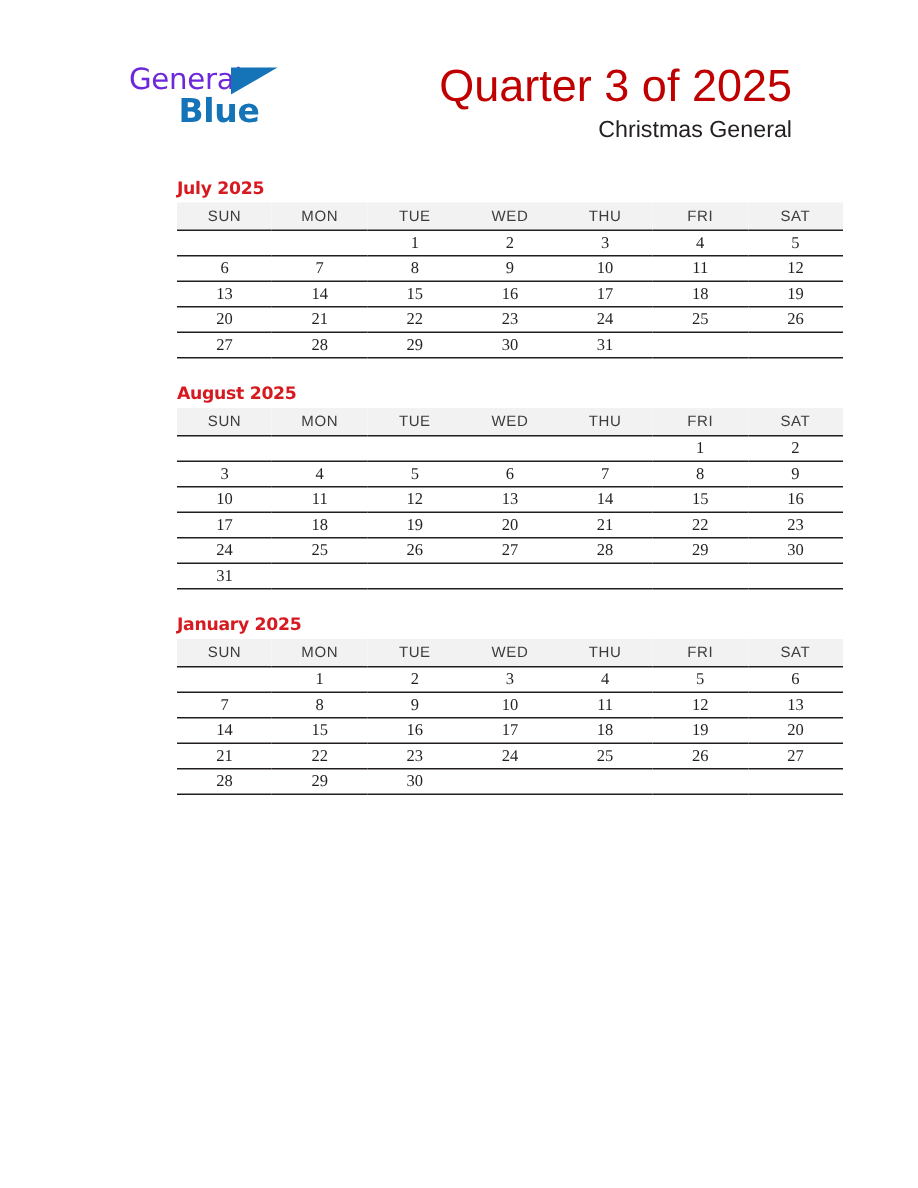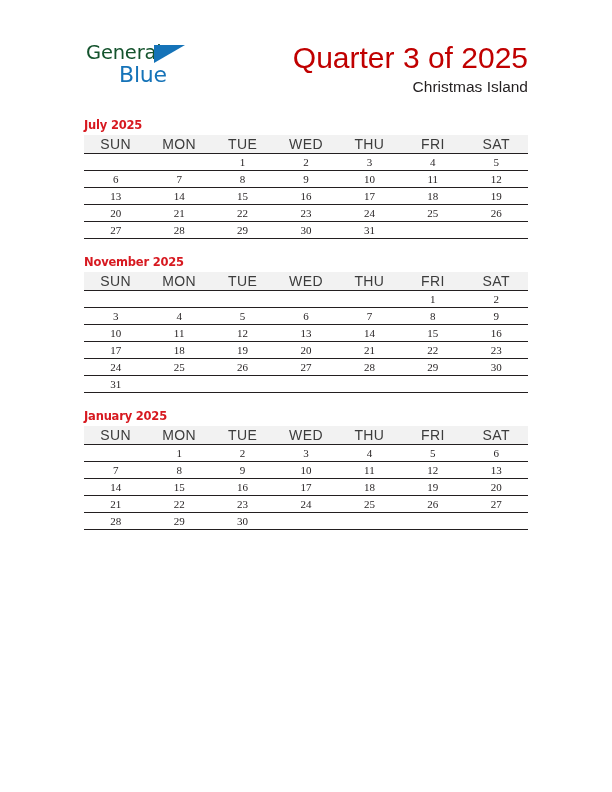--- a/index.html
+++ b/index.html
@@ -31,21 +31,21 @@
     top: 42px;
     width: 130px;
     height: 52px;
   }
   .logo-general {
     position: absolute;
     left: 0; top: 0;
     font-family: "DejaVu Sans", sans-serif;
     font-size: 19.5px;
     letter-spacing: -0.2px;
-    color: #14532d;
+    color: #6d28d9;
     line-height: 22px;
     white-space: nowrap;
   }
   .logo-flag {
     position: absolute;
     left: 68px;
     top: 3px;
     width: 0; height: 0;
     border-left: 31px solid #1573b8;
     border-bottom: 18px solid transparent;
@@ -53,20 +53,21 @@
   .logo-blue {
     position: absolute;
     left: 33px;
     top: 20px;
     font-family: "DejaVu Sans", sans-serif;
     font-size: 22px;
     letter-spacing: -0.2px;
     color: #1573b8;
     line-height: 25px;
     white-space: nowrap;
+    font-weight: bold;
   }
 
   .title-block {
     position: absolute;
     right: 84px;
     top: 42px;
     text-align: right;
   }
   .quarter-title {
     font-family: "Liberation Sans", sans-serif;
@@ -84,41 +85,41 @@
     white-space: nowrap;
   }
 
   
   .months {
     position: absolute;
     left: 84px;
     top: 118px;
     width: 444px;
   }
-  .month-block { width: 444px; margin-bottom: 16px; }
+  .month-block { width: 444px; margin-bottom: 16px; margin-left: 34px; }
 
   .month-name {
     font-family: "DejaVu Sans", sans-serif;
     font-size: 11.5px;
     font-weight: bold;
     color: #d71920;
     letter-spacing: -0.2px;
     line-height: 14px;
     padding-bottom: 3px;
   }
 
   table.cal {
     width: 444px;
     border-collapse: collapse;
     table-layout: fixed;
   }
   table.cal th {
     background: #f2f2f2;
     font-family: "Liberation Sans", sans-serif;
-    font-size: 14px;
+    font-size: 10px;
     font-weight: normal;
     color: #3c3c3c;
     letter-spacing: 0.4px;
     height: 16px;
     text-align: center;
     vertical-align: middle;
     border: none;
   }
   table.cal td {
     font-family: "Liberation Serif", serif;
@@ -142,21 +143,21 @@
 <div class="page-header">
 
   <div class="logo">
     <span class="logo-general">General</span>
     <span class="logo-flag"></span>
     <span class="logo-blue">Blue</span>
   </div>
 
   <div class="title-block">
     <div class="quarter-title">Quarter 3 of 2025</div>
-    <div class="location-subtitle">Christmas Island</div>
+    <div class="location-subtitle">Christmas General</div>
   </div>
 
 </div>
 
 <div class="months">
     <div class="month-block">
       <div class="month-name">July 2025</div>
       <table class="cal">
         <thead>
           <tr>
@@ -212,21 +213,21 @@
             <td>29</td>
             <td>30</td>
             <td>31</td>
             <td class="empty"></td>
             <td class="empty"></td>
           </tr>
         </tbody>
       </table>
     </div>
     <div class="month-block">
-      <div class="month-name">November 2025</div>
+      <div class="month-name">August 2025</div>
       <table class="cal">
         <thead>
           <tr>
             <th>SUN</th>
             <th>MON</th>
             <th>TUE</th>
             <th>WED</th>
             <th>THU</th>
             <th>FRI</th>
             <th>SAT</th>

